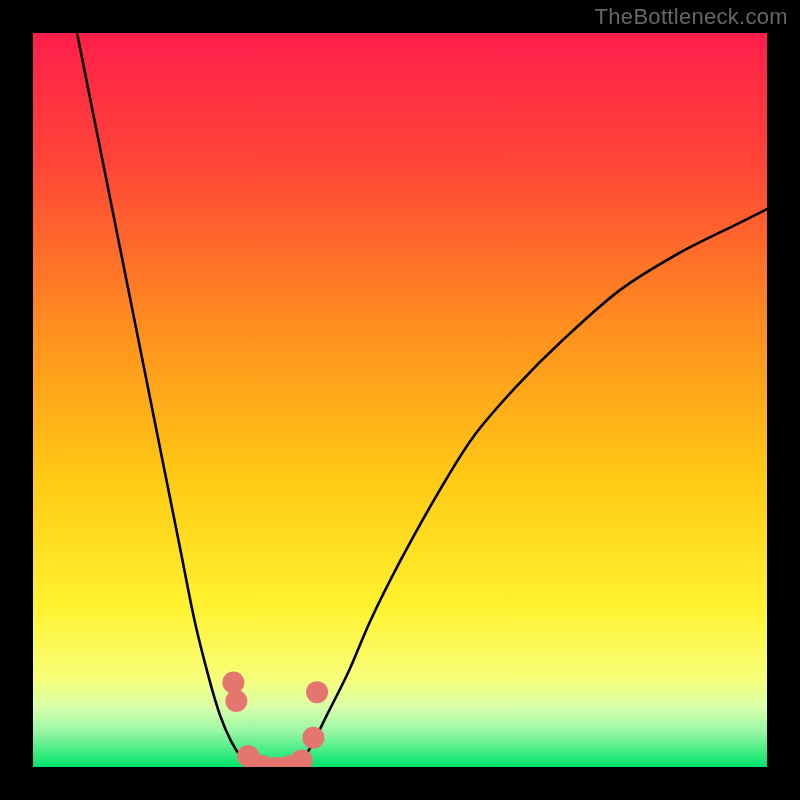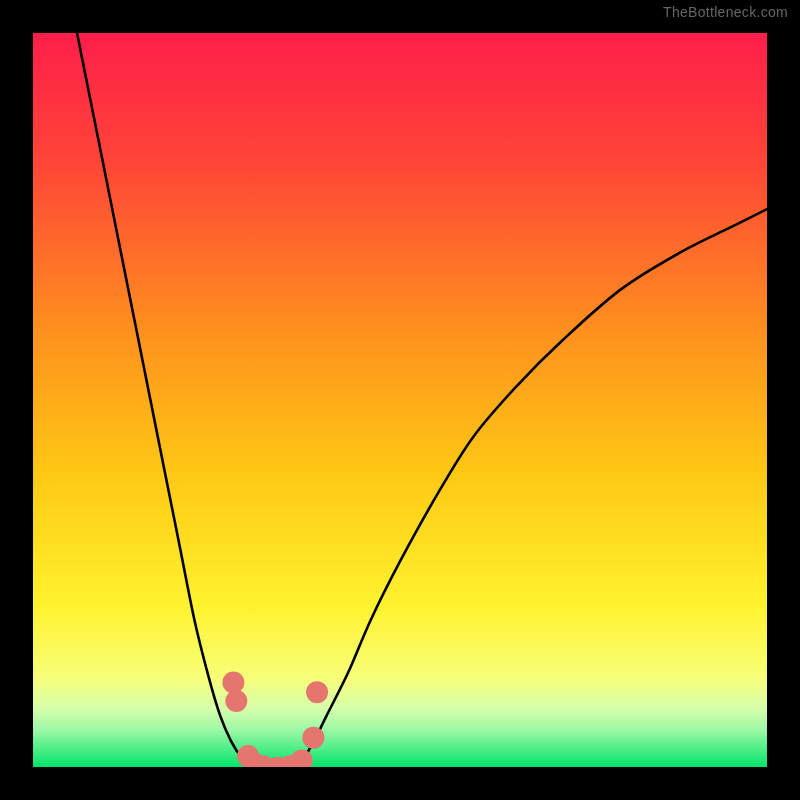--- a/index.html
+++ b/index.html
@@ -17,21 +17,21 @@
     top: 0;
     width: 800px;
     height: 800px;
     background: #000;
   }
   .watermark {
     position: absolute;
     top: 4px;
     right: 12px;
     color: #666;
-    font-size: 14px;
+    font-size: 22px;
     font-weight: 500;
     letter-spacing: 0.3px;
     user-select: none;
   }
   .plot {
     position: absolute;
     left: 33px;
     top: 33px;
     width: 734px;
     height: 734px;

